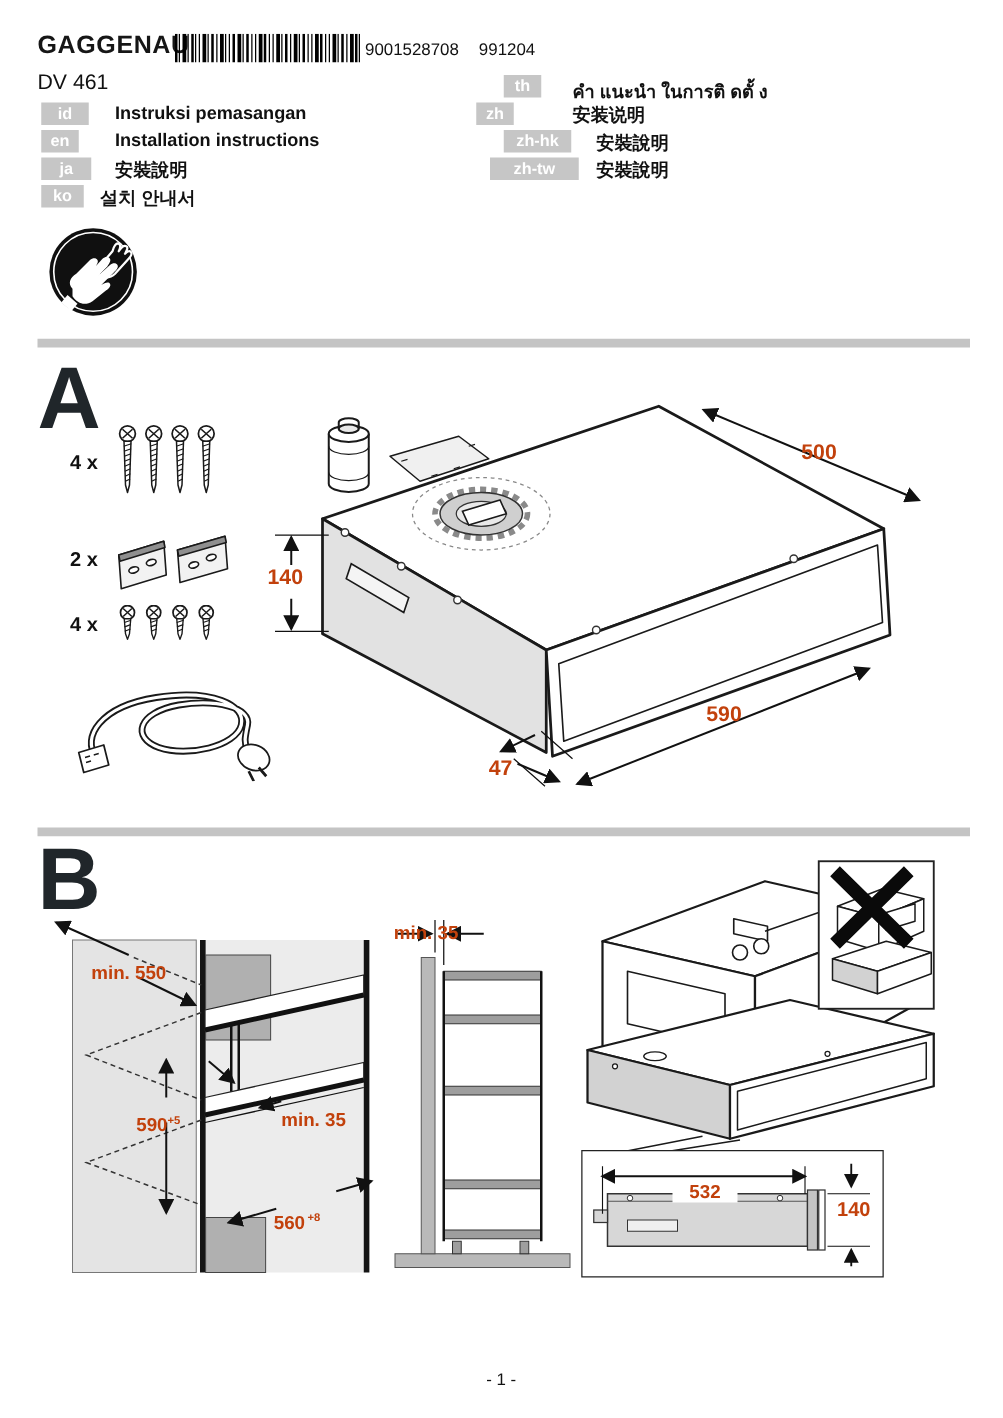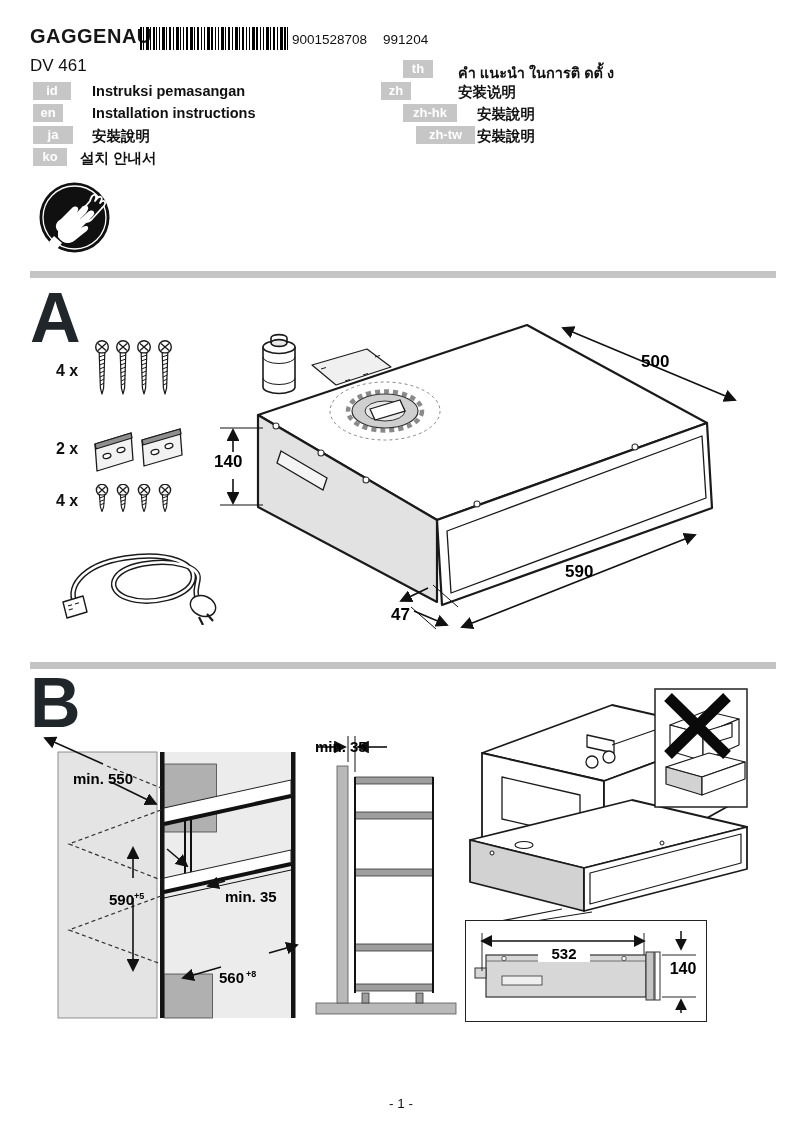--- a/index.html
+++ b/index.html
@@ -8,21 +8,21 @@
   .abs{position:absolute;}
   .brand{font-size:20px;font-weight:bold;letter-spacing:.5px;color:#161616;}
   .codes{font-size:13.5px;color:#111;}
   .model{font-size:17px;font-weight:normal;}
   .badge{position:absolute;background:#c6c6c6;color:#fff;font-weight:bold;font-size:13px;
          height:18px;line-height:18px;text-align:center;}
   .langlabel{position:absolute;font-weight:bold;font-size:14.5px;white-space:nowrap;}
   .divider{position:absolute;left:30px;width:746px;height:7px;background:#c4c4c4;}
   .secletter{position:absolute;font-size:70px;font-weight:bold;color:#20262a;line-height:1;}
   .qty{position:absolute;font-weight:bold;font-size:16px;}
-  .dim{position:absolute;font-weight:bold;font-size:17px;white-space:nowrap;color:#000000;}
+  .dim{position:absolute;font-weight:bold;font-size:17px;white-space:nowrap;color:#c2410c;}
   .dim15{font-size:15px;margin-top:20px;}
   .dim sup{font-size:9px;font-weight:bold;vertical-align:6px;}
   .wbg{background:#fff;padding:0 3px;}
   .ctr{text-align:center;}
   .insetbox{position:absolute;border:1.6px solid #222;background:#fff;}
   .footer{position:absolute;left:0;right:0;top:1096px;text-align:center;font-size:13.5px;color:#111;}
   svg{display:block;}
 </style>
 </head>
 <body>
@@ -66,21 +66,21 @@
   <span class="langlabel" style="left:92px;top:127px">安裝說明</span>
   <span class="badge" style="left:33px;top:148px;width:34px">ko</span>
   <span class="langlabel" style="left:80px;top:149px">설치 안내서</span>
 
   <span class="badge" style="left:403px;top:60px;width:30px">th</span>
   <span class="langlabel" style="left:458px;top:61px">คำ แนะนำ ในการติ ดตั้ ง</span>
   <span class="badge" style="left:381px;top:82px;width:30px">zh</span>
   <span class="langlabel" style="left:458px;top:83px">安装说明</span>
   <span class="badge" style="left:403px;top:104px;width:54px">zh-hk</span>
   <span class="langlabel" style="left:477px;top:105px">安裝說明</span>
-  <span class="badge" style="left:416px;top:126px;width:59px">zh-tw</span>
+  <span class="badge" style="left:392px;top:126px;width:71px">zh-tw</span>
   <span class="langlabel" style="left:477px;top:127px">安裝說明</span>
 
   <svg class="abs" style="left:38px;top:181px" width="73" height="73">
     <circle cx="36.5" cy="36.5" r="35" fill="#101010"></circle>
     <circle cx="36.5" cy="36.5" r="31.5" fill="none" stroke="#fff" stroke-width="1.3"></circle>
     <g stroke="#fff" fill="#101010" stroke-width="1.8" stroke-linejoin="round" stroke-linecap="round">
       <path d="M40 34 L52 20 C53 16 55 13 57 14 C59 15 58 18 57 20 C59 17 61 15 63 16 C65 17 63 20 62 22 C64 20 66 19 67 21 C68 23 66 25 64 27 L54 38 C50 42 44 42 40 38 Z"></path>
     </g>
     <g fill="#fff">
       <path d="M20 50 C16 46 18 41 23 38 L34 27 C36 25 39 25 40 27 C41 29 39 31 38 33 L34 37 L44 26 C46 24 49 24 50 26 C51 28 49 30 48 32 L40 40 L50 31 C52 29 55 29 56 31 C57 33 55 35 53 37 L43 47 C46 45 49 44 50 46 C51 48 49 50 46 52 L36 60 C30 64 24 62 20 56 Z"></path>

